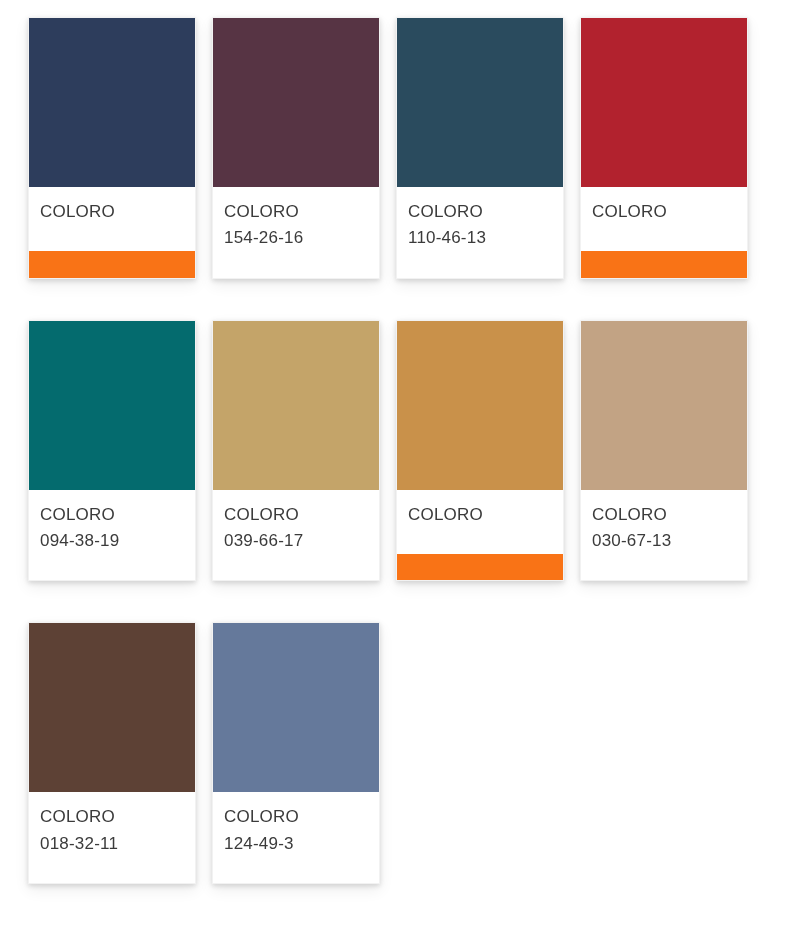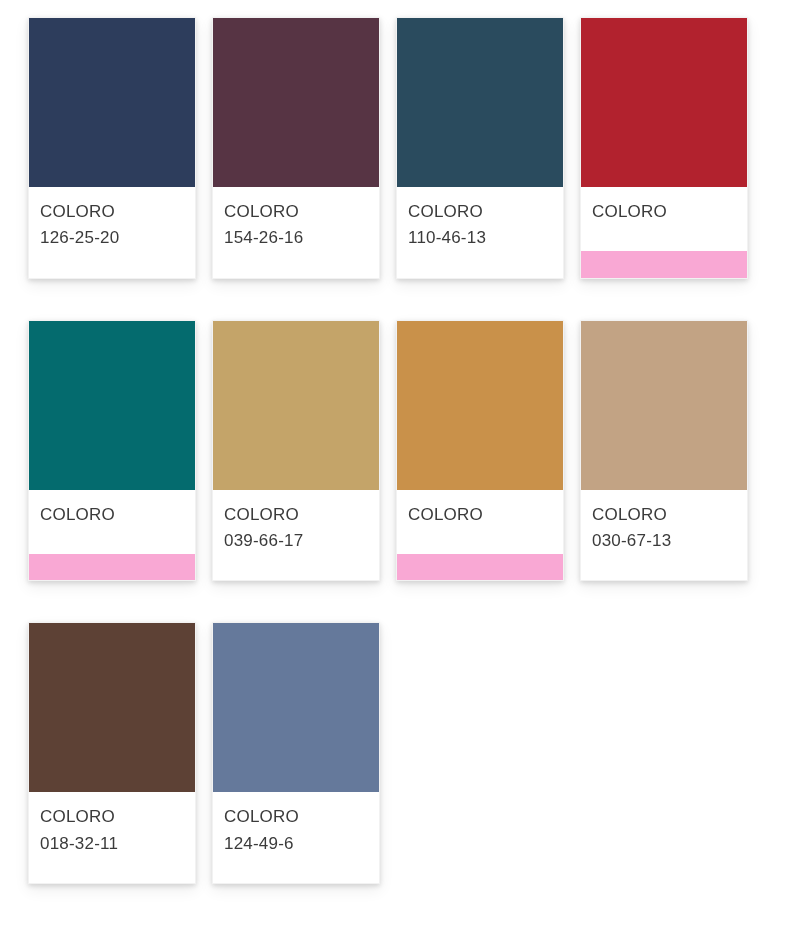--- a/index.html
+++ b/index.html
@@ -24,21 +24,21 @@
 
   .swatch-row {
     display: flex;
     flex-direction: row;
     gap: 16px;
     margin-bottom: 41px;
   }
 
   .swatch-card {
     width: 168px;
-    background: #f9a8d4;
+    background: #f97316;
     box-sizing: border-box;
     border: 1px solid #f2f2f2;
     box-shadow: 0 2px 5px rgba(0,0,0,0.14), 0 6px 14px rgba(0,0,0,0.07);
     display: flex;
     flex-direction: column;
   }
 
   .swatch-color {
     width: 100%;
     height: 169px;
@@ -68,21 +68,20 @@
 </style>
 </head>
 <body>
 
 <div class="palette-grid">
     <div class="swatch-row">
       <div class="swatch-card">
         <div class="swatch-color" style="background: rgb(45, 61, 92);"></div>
         <div class="swatch-info">
           <div class="swatch-brand">COLORO</div>
-          <div class="swatch-code">126-25-20</div>
         </div>
       </div>
       <div class="swatch-card">
         <div class="swatch-color" style="background: rgb(87, 52, 68);"></div>
         <div class="swatch-info">
           <div class="swatch-brand">COLORO</div>
           <div class="swatch-code">154-26-16</div>
         </div>
       </div>
       <div class="swatch-card">
@@ -97,20 +96,21 @@
         <div class="swatch-info">
           <div class="swatch-brand">COLORO</div>
         </div>
       </div>
     </div>
     <div class="swatch-row">
       <div class="swatch-card">
         <div class="swatch-color" style="background: rgb(4, 107, 110);"></div>
         <div class="swatch-info">
           <div class="swatch-brand">COLORO</div>
+          <div class="swatch-code">094-38-19</div>
         </div>
       </div>
       <div class="swatch-card">
         <div class="swatch-color" style="background: rgb(196, 164, 105);"></div>
         <div class="swatch-info">
           <div class="swatch-brand">COLORO</div>
           <div class="swatch-code">039-66-17</div>
         </div>
       </div>
       <div class="swatch-card">
@@ -132,17 +132,17 @@
         <div class="swatch-color" style="background: rgb(93, 65, 53);"></div>
         <div class="swatch-info">
           <div class="swatch-brand">COLORO</div>
           <div class="swatch-code">018-32-11</div>
         </div>
       </div>
       <div class="swatch-card">
         <div class="swatch-color" style="background: rgb(101, 121, 155);"></div>
         <div class="swatch-info">
           <div class="swatch-brand">COLORO</div>
-          <div class="swatch-code">124-49-6</div>
+          <div class="swatch-code">124-49-3</div>
         </div>
       </div>
     </div>
   </div>
 
 </body></html>

